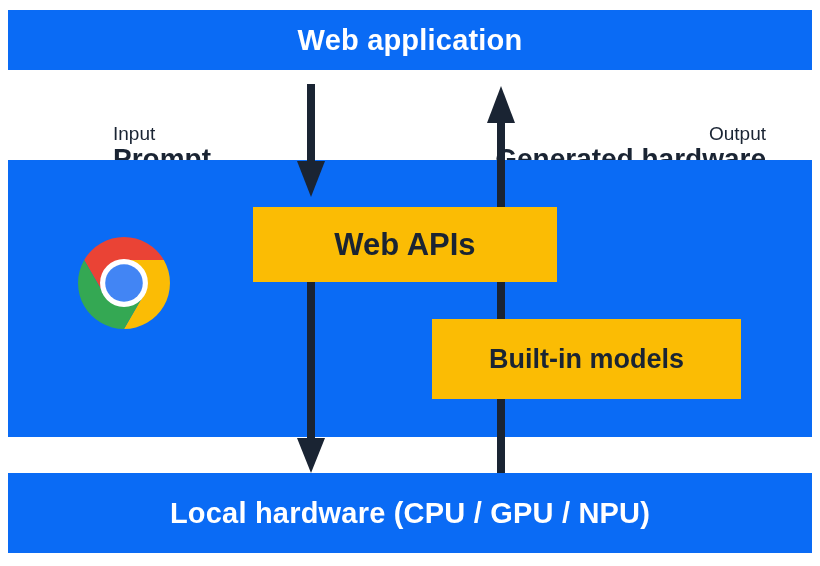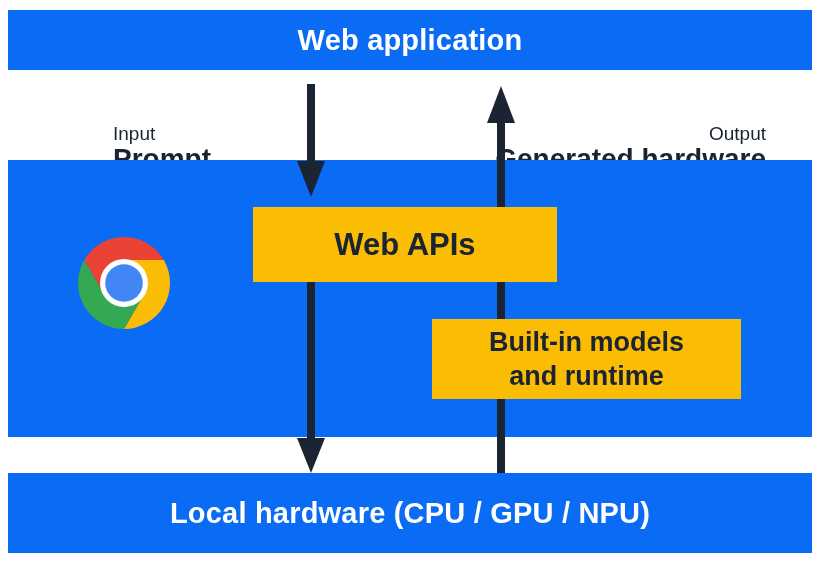--- a/index.html
+++ b/index.html
@@ -73,21 +73,20 @@
       </g>
     </g>
   </svg>
 
   <div class="ybox apis">
     <span>Web APIs</span>
   </div>
 
   <div class="ybox builtin">
     <span>Built-in models</span>
-    <span>and runtime</span>
   </div>
 
   <div class="chrome">
     <svg viewBox="0 0 48 48" xmlns="http://www.w3.org/2000/svg" aria-hidden="true">
       <path fill="#ea4335" d="M3.22 12 A24 24 0 0 1 44.78 12 L24 12 L13.61 30 Z"></path>
       <path fill="#fbbc05" d="M24 12 L44.78 12 A24 24 0 0 1 24 48 L34.39 30 Z"></path>
       <path fill="#34a853" d="M3.22 12 L13.61 30 L34.39 30 L24 48 A24 24 0 0 1 3.22 12 Z"></path>
       <circle cx="24" cy="24" r="12.5" fill="#ffffff"></circle>
       <circle cx="24" cy="24" r="9.8" fill="#4285f4"></circle>
     </svg>

